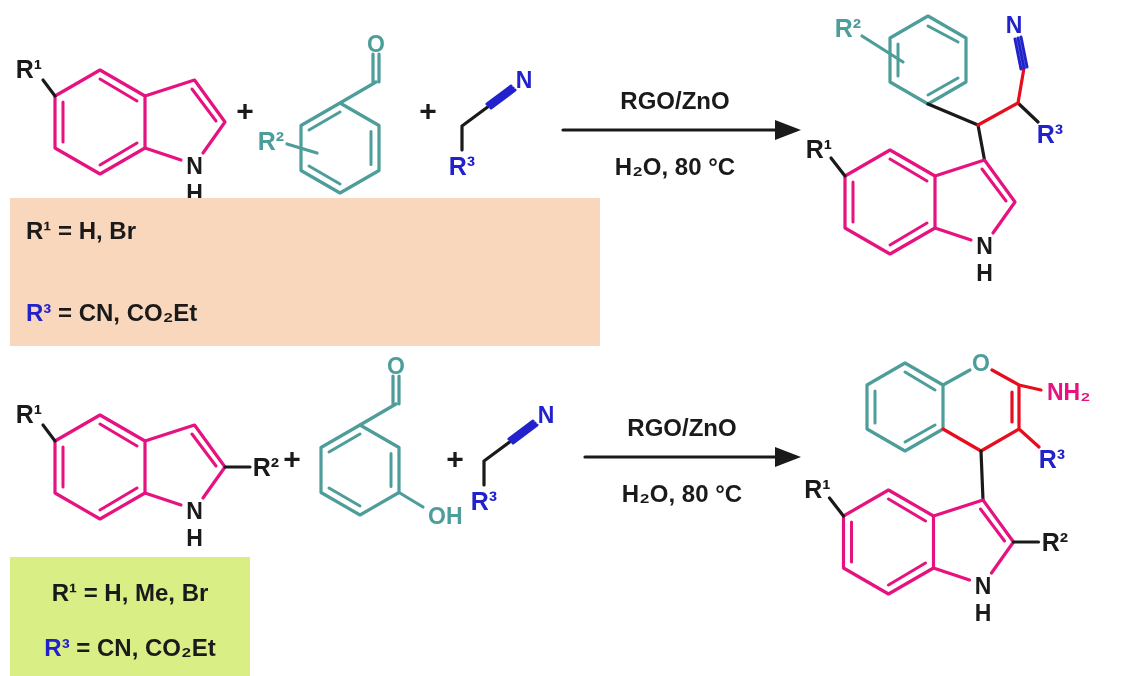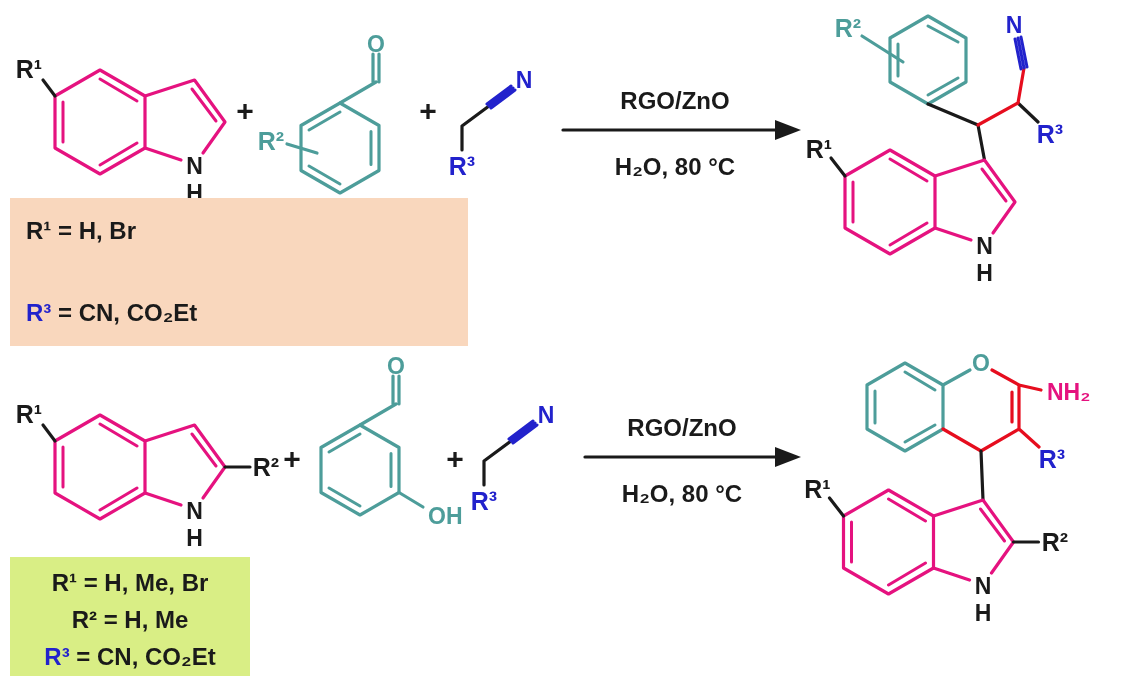--- a/index.html
+++ b/index.html
@@ -150,24 +150,23 @@
     <line class="bond s-bk" x1="829.5" y1="498" x2="843.5" y2="516"></line>
     <line class="bond s-bk" x1="1013.5" y1="542" x2="1038.5" y2="542"></line>
     <text class="lbl t-bk" x="817.5" y="489">R¹</text>
     <text class="lbl t-bk" x="1055" y="542">R²</text>
     <text class="atom t-bk" x="983" y="586">N</text>
     <text class="atom t-bk" x="983" y="613">H</text>
   </g>
 
 </svg>
 
-<div class="legend legend-peach" style="left:10px;top:198px;width:458px;height:148px;gap:33px;">
+<div class="legend legend-peach" style="left:10px;top:198px;width:590px;height:148px;gap:33px;">
   <div class="legend-line"><span class="sym black">R¹</span><span> = H, Br</span></div>
   <div class="legend-line"><span class="sym blue">R³</span><span> = CN, CO₂Et</span></div>
 </div>
 
 <div class="legend legend-green" style="left:10px;top:557px;width:240px;height:126px;align-items:center;">
   <div class="legend-line"><span class="sym black">R¹</span><span> = H, Me, Br</span></div>
-  <div class="legend-line"><span class="sym black">R²</span><span> = H, Me</span></div>
   <div class="legend-line"><span class="sym blue">R³</span><span> = CN, CO₂Et</span></div>
 </div>
 
 </div>
 
 </body></html>

